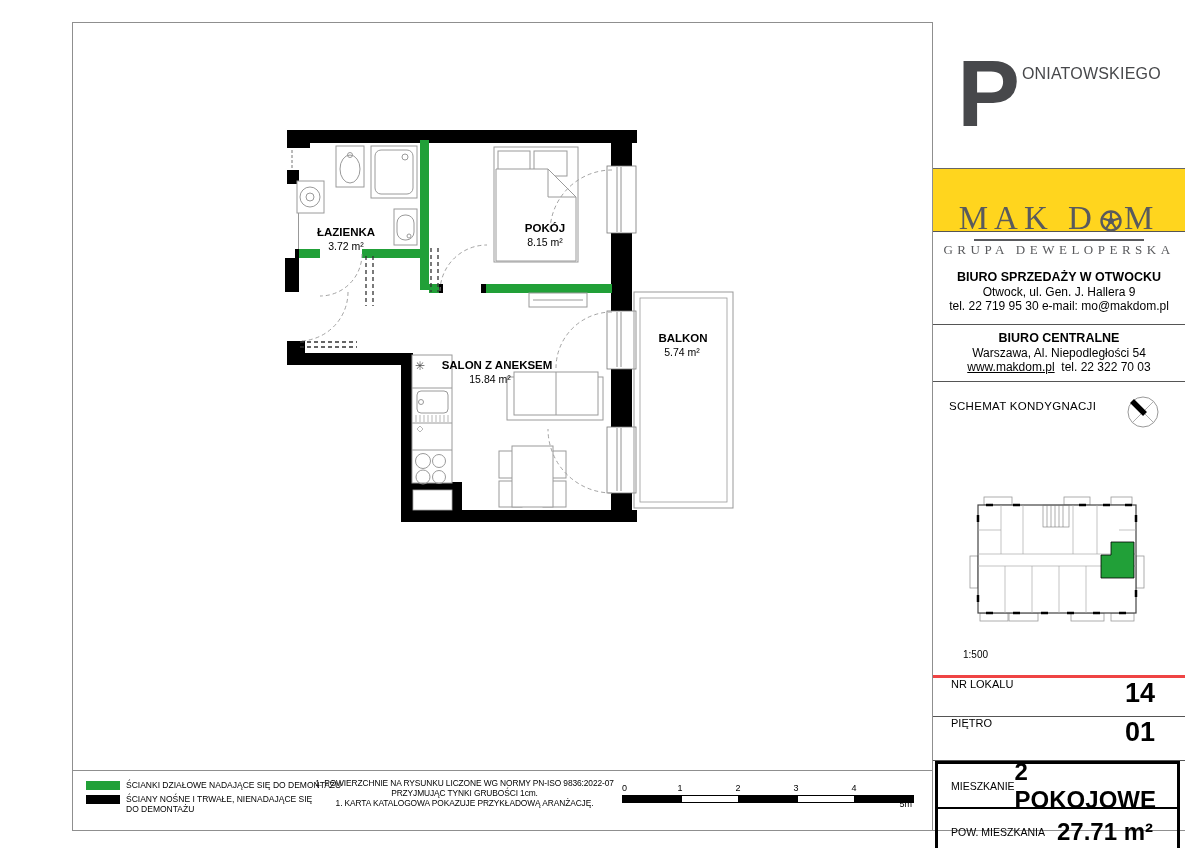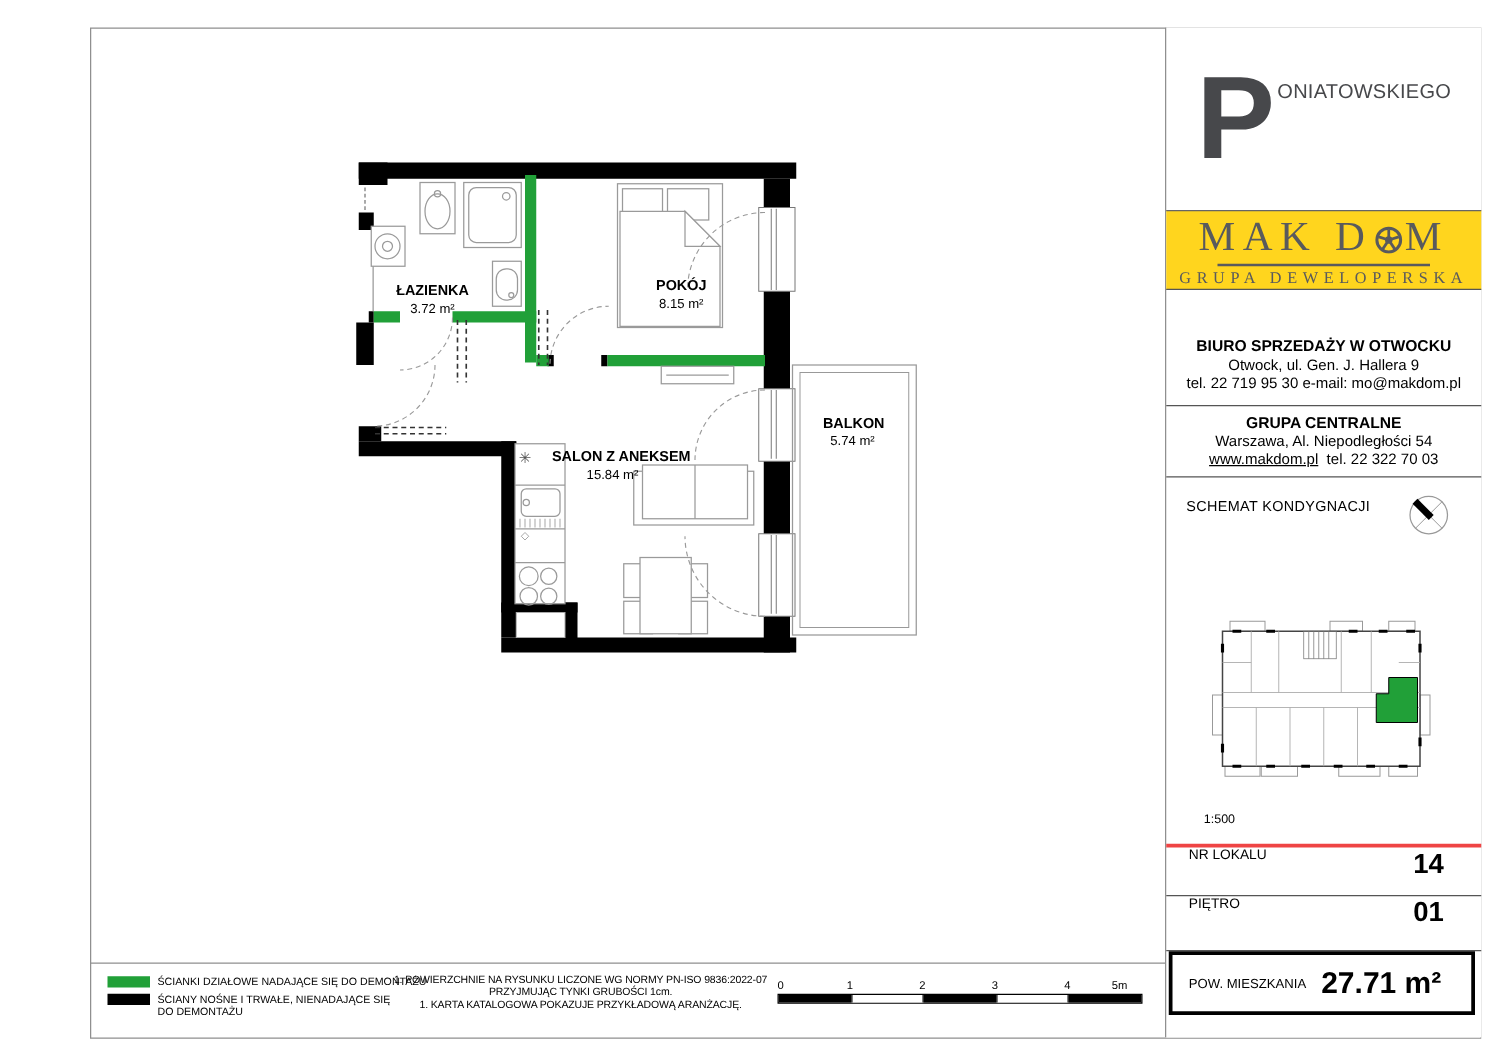--- a/index.html
+++ b/index.html
@@ -18,21 +18,21 @@
   .sidebar { position:absolute; left:932px; top:22px; width:253px; height:808px; border-left:1px solid #8f8f8f; background:#fff; }
   .sb-logo { height:146px; position:relative; }
   .p28 { display:flex; justify-content:center; align-items:flex-start; padding-top:40px; color:#47484b; }
   .p28-p { font-size:94px; font-weight:bold; line-height:64px; letter-spacing:-3px; }
   .p28-col { display:flex; flex-direction:column; margin-left:5px; }
   .p28-num { font-size:60px; font-weight:bold; line-height:44px; letter-spacing:-1px; }
   .p28-sub { font-size:16px; letter-spacing:0.2px; margin-top:3px; }
 
   .sb-yellow { height:64px; background:#FFD51E; border-top:1px solid #666; border-bottom:1px solid #555;
                text-align:center; color:#595a5d; }
-  .makdom { font-family:"Liberation Serif", serif; font-size:33px; line-height:34px; letter-spacing:6px; padding-top:4px; }
+  .makdom { font-family:"Liberation Serif", serif; font-size:33px; line-height:34px; letter-spacing:6px; padding-top:4px;margin-top:28px; }
   .makdom .flower { display:inline-block; vertical-align:-3px; margin:0 1px; }
   .makdom-rule { width:170px; height:2px; background:#595a5d; margin:1px auto 1px auto; }
   .makdom-sub { font-family:"Liberation Serif", serif; font-size:13px; letter-spacing:4.5px; }
 
   .sb-office { text-align:center; border-bottom:1px solid #555; }
   .sb-office.first { height:58px; padding-top:3px;margin-top:35px; }
   .sb-office.second { height:57px; padding-top:6px; }
   .sb-office .t { font-size:12.5px; font-weight:bold; line-height:15px; }
   .sb-office .l { font-size:12px; line-height:14px; }
   .sb-office .web { text-decoration:underline; }
@@ -40,21 +40,21 @@
   .sb-schem { height:296px; position:relative; border-bottom:3px solid #ef4444; }
   .schem-title { position:absolute; left:16px; top:18px; font-size:11.5px; letter-spacing:0.3px; }
   .compass { position:absolute; right:20px; top:8px; }
   .bldg { position:absolute; left:28px; top:108px; }
 
   .sb-row { display:flex; justify-content:space-between; align-items:flex-start;
             border-bottom:1px solid #555; padding:0 30px 0 18px; }
   .sb-row.r1 { height:39px; }
   .sb-row.r2 { height:44px; }
   .sb-row .lab { font-size:11px; }
-  .sb-row .val { font-size:22px; font-weight:bold; }
+  .sb-row .val { font-size:27px; font-weight:bold; }
 
   .sb-box { margin:0 5px 0 2px; border:3px solid #000; }
   .sb-box-row { display:flex; justify-content:space-between; align-items:center; padding:0 24px 0 13px; height:45px; }
   .sb-box-row.top { border-bottom:2px solid #000; }
   .sb-box-row .lab { font-size:10.5px; }
   .sb-box-row .val { font-size:24px; font-weight:bold; }
 
   
   .footer-line { position:absolute; left:72px; top:770px; width:860px; height:1px; background:#8f8f8f; }
   .legend { position:absolute; left:86px; top:780px; font-size:8.5px; line-height:10px; }
@@ -67,21 +67,21 @@
   .notes { position:absolute; left:312px; top:779px; font-size:8.4px; line-height:9.8px; letter-spacing:-0.1px; width:305px;text-align:center; }
 
   .scalebar { position:absolute; left:622px; top:783px; width:292px; }
   .sb-labels { position:relative; height:10px; font-size:9px; }
   .sb-labels span { position:absolute; top:0; }
   .sb-l0 { left:0; }
   .sb-l1 { left:58px; transform:translateX(-50%); }
   .sb-l2 { left:116px; transform:translateX(-50%); }
   .sb-l3 { left:174px; transform:translateX(-50%); }
   .sb-l4 { left:232px; transform:translateX(-50%); }
-  .sb-l5 { left:280px; transform:translateX(-100%); }
+  .sb-l5 { left:290px; transform:translateX(-100%);margin-top:16px; }
   .bar { display:flex; border:1px solid #000; height:8px; margin-top:2px; width:292px; }
   .bar div { width:58px; height:100%; }
   .seg-b { background:#000; }
   .seg-w { background:#fff; border-left:1px solid #000; border-right:1px solid #000; }
 </style>
 </head>
 <body>
 
 <div class="frame"></div>
 
@@ -254,21 +254,21 @@
     <div class="makdom-sub">GRUPA DEWELOPERSKA</div>
   </div>
 
   <div class="sb-office first">
     <div class="t">BIURO SPRZEDAŻY W OTWOCKU</div>
     <div class="l">Otwock, ul. Gen. J. Hallera 9</div>
     <div class="l">tel. 22 719 95 30   e-mail: mo@makdom.pl</div>
   </div>
 
   <div class="sb-office second">
-    <div class="t">GRUPA CENTRALNE</div>
+    <div class="t">BIURO CENTRALNE</div>
     <div class="l">Warszawa, Al. Niepodległości 54</div>
     <div class="l"><span class="web">www.makdom.pl</span>&nbsp; <span>tel. 22 322 70 03</span></div>
   </div>
 
   <div class="sb-schem">
     <div class="schem-title">SCHEMAT KONDYGNACJI</div>
 
     <svg class="compass" width="44" height="44" viewBox="0 0 44 44">
       <circle cx="22" cy="22" r="15" fill="none" stroke="#999" stroke-width="1"></circle>
       <line x1="11.4" y1="11.4" x2="32.6" y2="32.6" stroke="#999" stroke-width="0.8"></line>
@@ -336,20 +336,24 @@
   <div class="sb-row r1">
     <span class="lab">NR LOKALU</span>
     <span class="val">14</span>
   </div>
   <div class="sb-row r2">
     <span class="lab">PIĘTRO</span>
     <span class="val">01</span>
   </div>
 
   <div class="sb-box">
+    <div class="sb-box-row top">
+      <span class="lab">MIESZKANIE</span>
+      <span class="val">2 POKOJOWE</span>
+    </div>
     <div class="sb-box-row">
       <span class="lab">POW. MIESZKANIA</span>
       <span class="val">27.71 m²</span>
     </div>
   </div>
 </div>
 
 <div class="footer-line"></div>
 
 <div class="legend">

